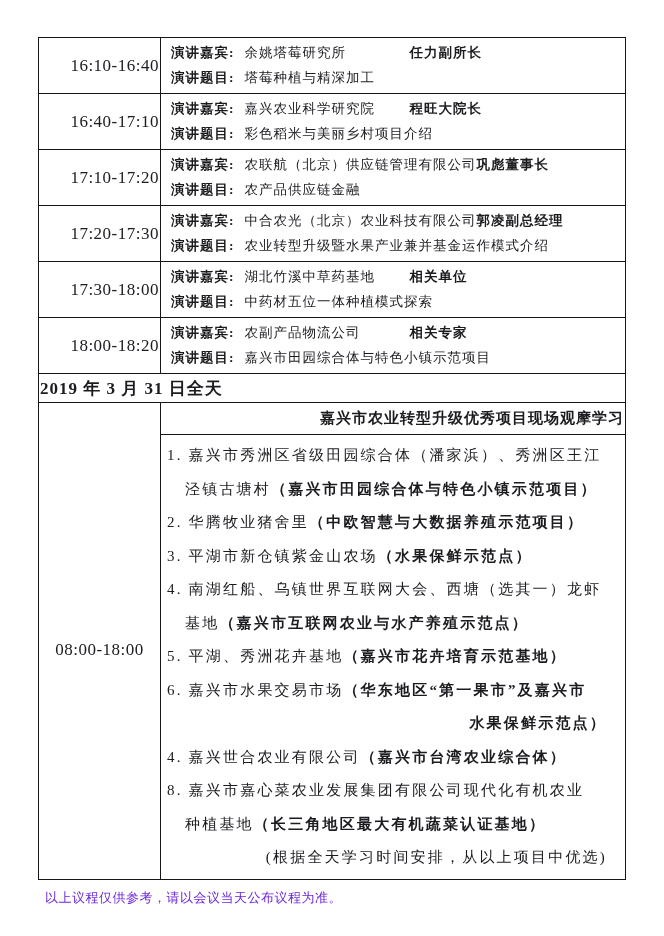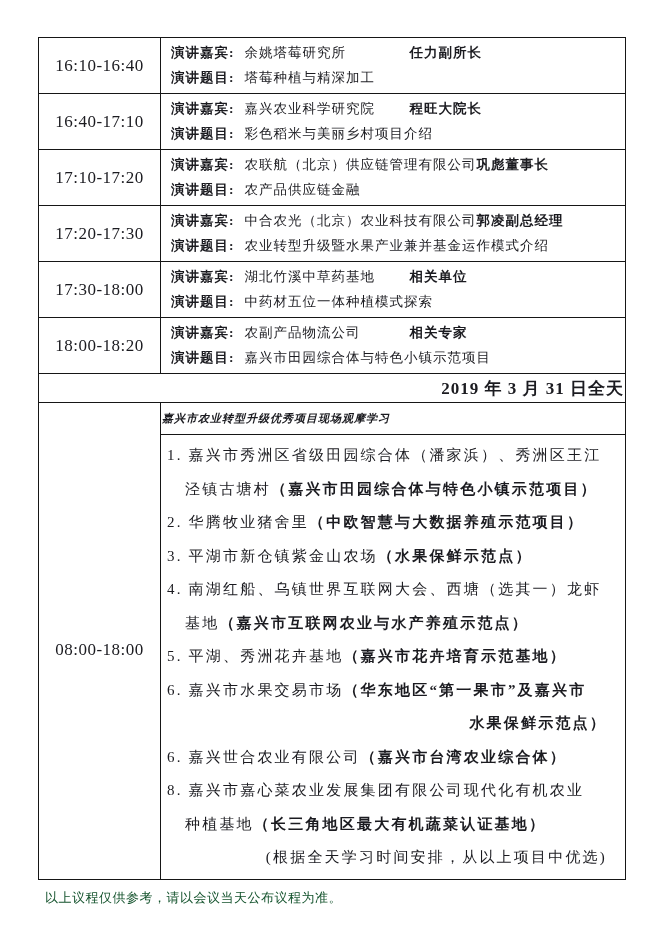--- a/index.html
+++ b/index.html
@@ -12,55 +12,55 @@
     position:absolute;left:38px;top:37px;width:587px;
     border-collapse:collapse;table-layout:fixed;
   }
   table.agenda td{border:1px solid #161616;vertical-align:middle;}
   col.c-time{width:122px;}
   col.c-body{width:465px;}
 
   
   tr.sched-row{height:55px;}
   td.time-cell{
-    text-align:center;font-size:17px;letter-spacing:0.5px;
+    text-align:right;font-size:17px;letter-spacing:0.5px;
     font-family:"Liberation Serif","DejaVu Serif",serif;
   }
   td.content-cell{padding:3px 8px 3px 10px;vertical-align:middle;}
   .line{line-height:24.5px;font-size:13.5px;letter-spacing:1px;white-space:nowrap;}
   .lbl{margin-right:10px;font-weight:bold;}
   .org{display:inline-block;min-width:165px;}
   .name{margin-left:0;}
   .b{font-weight:bold;}
 
   
   tr.date-row{height:29px;}
   td.date-cell{
-    text-align:right;font-size:17px;font-weight:bold;letter-spacing:1px;
+    text-align:left;font-size:17px;font-weight:bold;letter-spacing:1px;
   }
 
   
   tr.obs-title-row{height:32px;}
   td.obs-time-cell{
     text-align:center;vertical-align:top;padding-top:20px;
     font-size:17px;letter-spacing:0.5px;
   }
   td.obs-title-cell{
-    text-align:left;font-size:11px;font-weight:bold;letter-spacing:1px;font-style:italic;
+    text-align:right;font-size:15px;font-weight:bold;letter-spacing:1px;
   }
   tr.obs-items-row{height:440px;}
   td.obs-items{vertical-align:top;padding:4px 18px 4px 6px;}
   .obs-line{line-height:33.5px;font-size:15px;letter-spacing:2.2px;white-space:nowrap;}
   .obs-line.indent{padding-left:18px;}
   .obs-line.center{text-align:right;white-space:normal;}
 
   
   .footer-note{
     position:absolute;left:45px;top:889px;
-    font-size:13px;letter-spacing:0.5px;color:#14532d;
+    font-size:13px;letter-spacing:0.5px;color:#6d28d9;
   }
 </style>
 </head>
 <body>
 
 <div class="page">
 
   <table class="agenda">
     <colgroup>
         <col class="c-time">
@@ -122,21 +122,21 @@
         <td class="obs-items">
             <div class="obs-line"><span>1. 嘉兴市秀洲区省级田园综合体（潘家浜）、秀洲区王江</span></div>
             <div class="obs-line indent"><span>泾镇古塘村</span><span class="b">（嘉兴市田园综合体与特色小镇示范项目）</span></div>
             <div class="obs-line"><span>2. 华腾牧业猪舍里</span><span class="b">（中欧智慧与大数据养殖示范项目）</span></div>
             <div class="obs-line"><span>3. 平湖市新仓镇紫金山农场</span><span class="b">（水果保鲜示范点）</span></div>
             <div class="obs-line"><span>4. 南湖红船、乌镇世界互联网大会、西塘（选其一）龙虾</span></div>
             <div class="obs-line indent"><span>基地</span><span class="b">（嘉兴市互联网农业与水产养殖示范点）</span></div>
             <div class="obs-line"><span>5. 平湖、秀洲花卉基地</span><span class="b">（嘉兴市花卉培育示范基地）</span></div>
             <div class="obs-line"><span>6. 嘉兴市水果交易市场</span><span class="b">（华东地区“第一果市”及嘉兴市</span></div>
             <div class="obs-line center"><span class="b">水果保鲜示范点）</span></div>
-            <div class="obs-line"><span>6. 嘉兴世合农业有限公司</span><span class="b">（嘉兴市台湾农业综合体）</span></div>
+            <div class="obs-line"><span>4. 嘉兴世合农业有限公司</span><span class="b">（嘉兴市台湾农业综合体）</span></div>
             <div class="obs-line"><span>8. 嘉兴市嘉心菜农业发展集团有限公司现代化有机农业</span></div>
             <div class="obs-line indent"><span>种植基地</span><span class="b">（长三角地区最大有机蔬菜认证基地）</span></div>
             <div class="obs-line center"><span>(根据全天学习时间安排，从以上项目中优选)</span></div>
           </td>
       </tr>
     </tbody>
   </table>
 
   <div class="footer-note">以上议程仅供参考，请以会议当天公布议程为准。</div>
 

